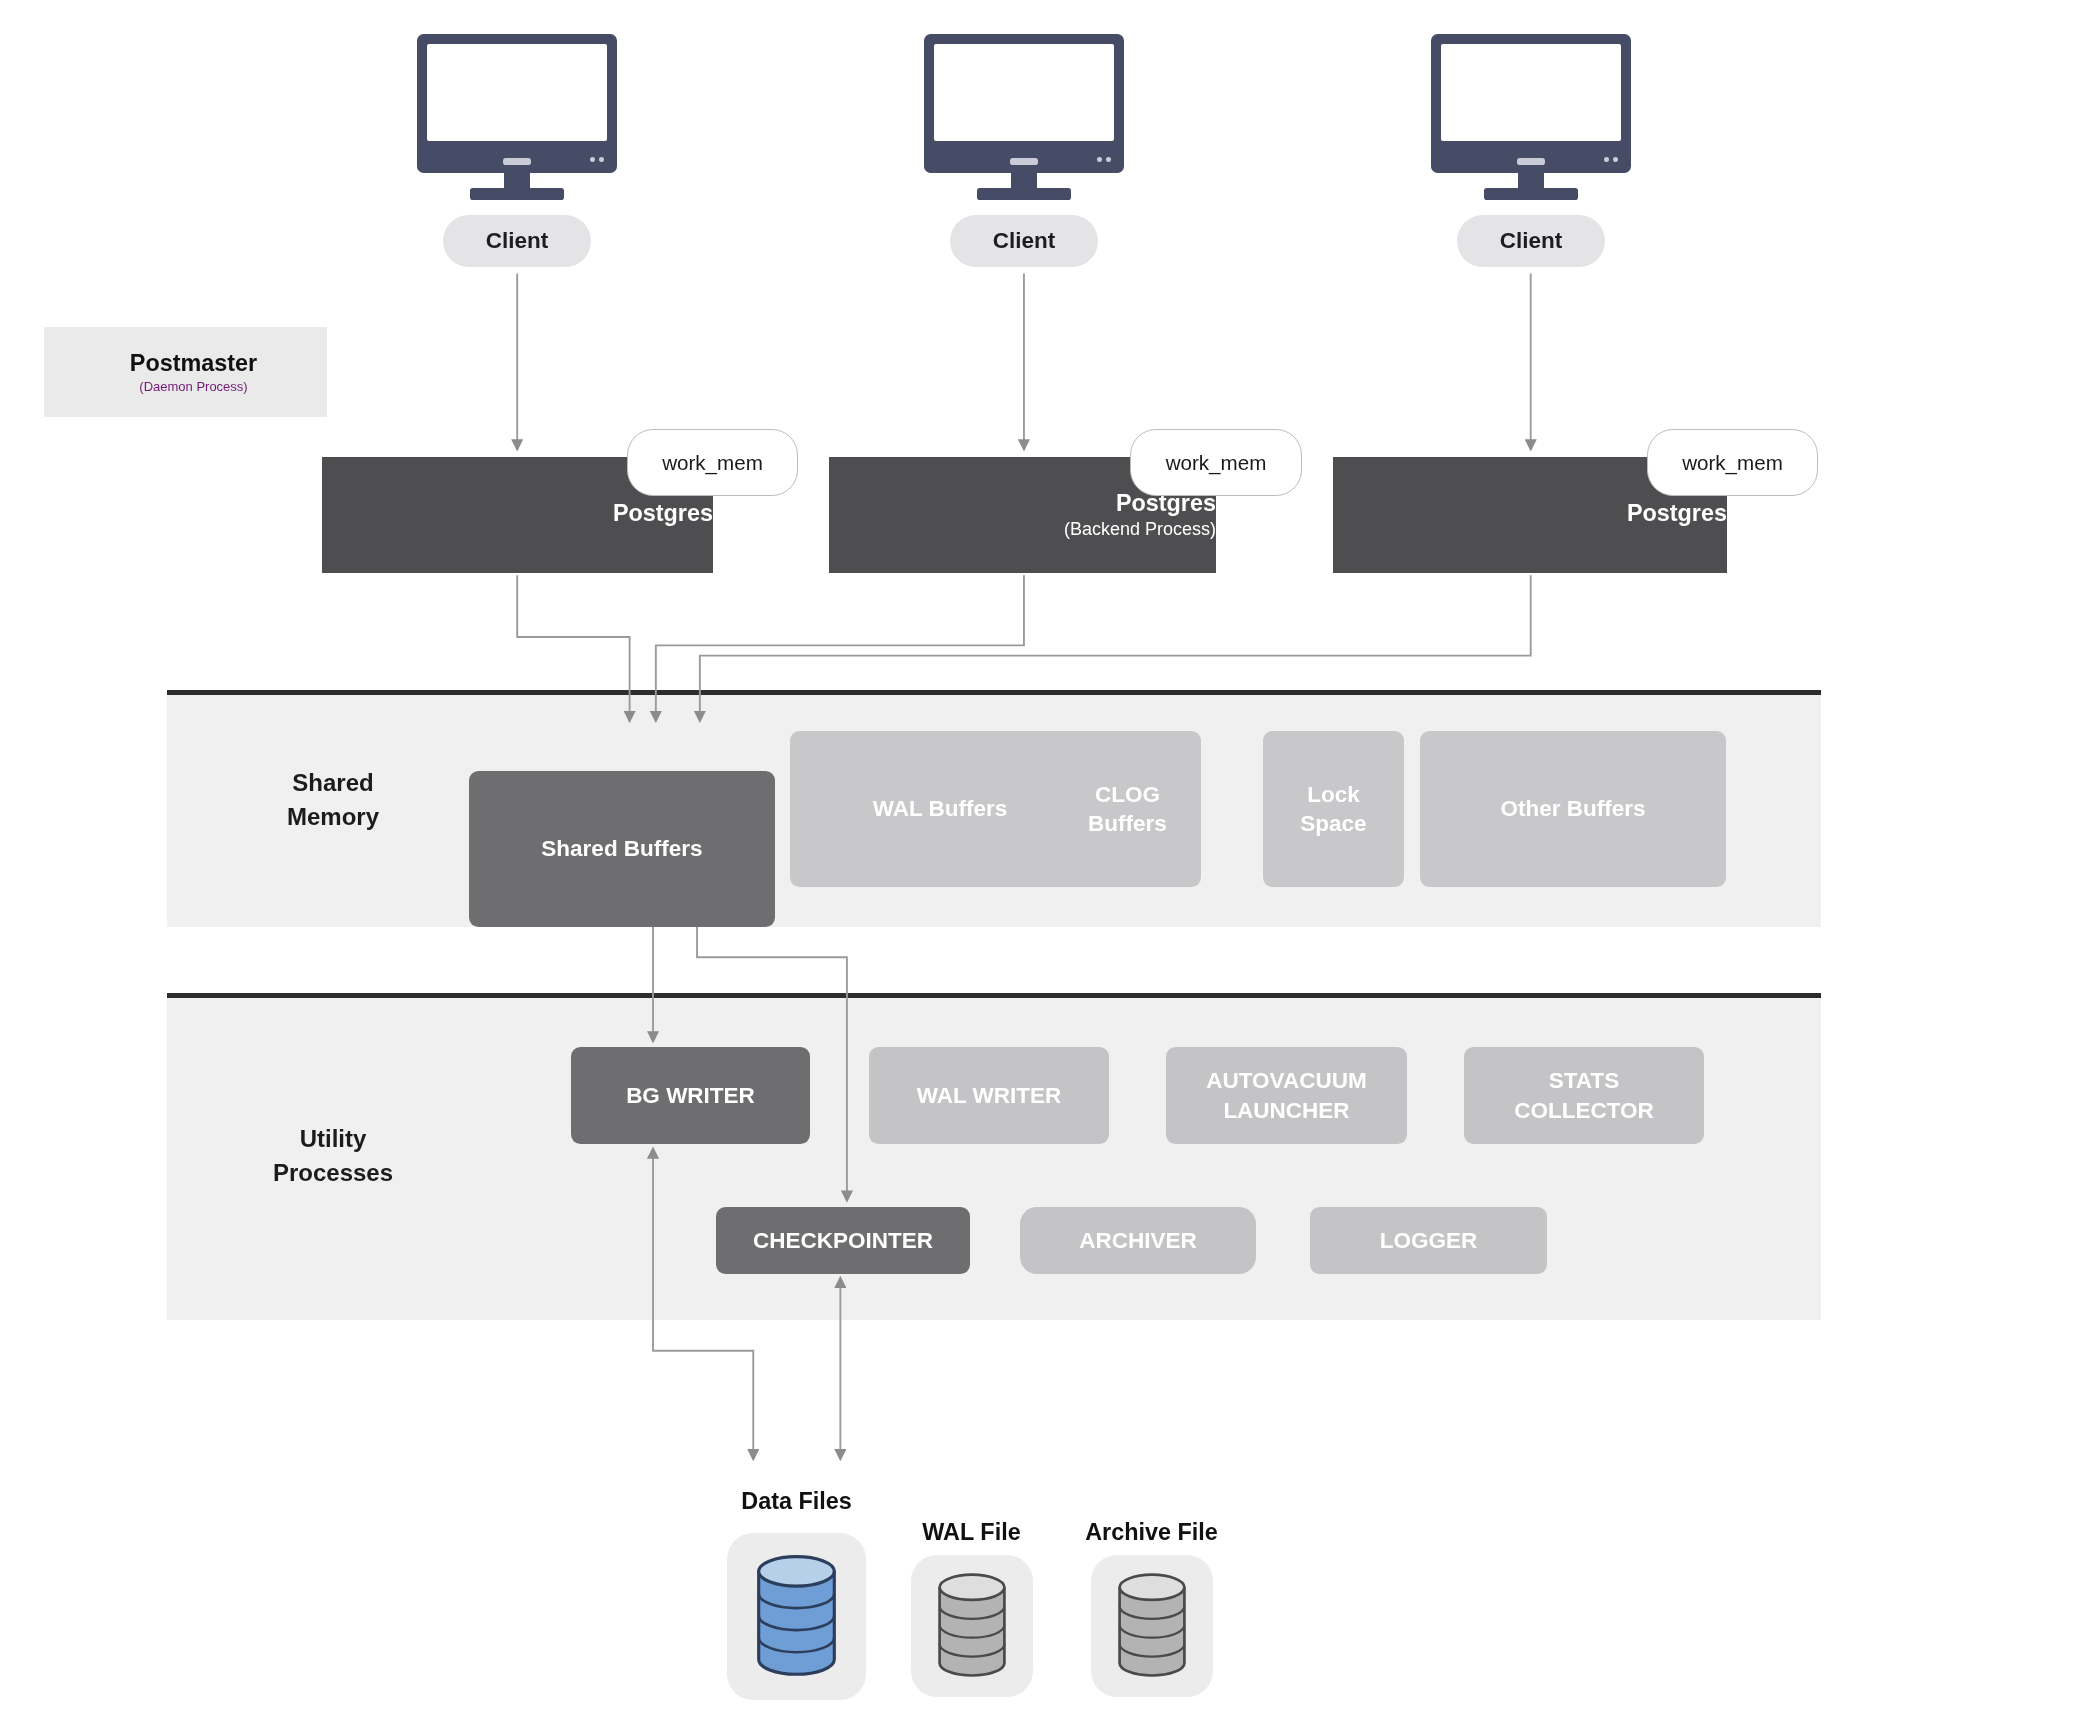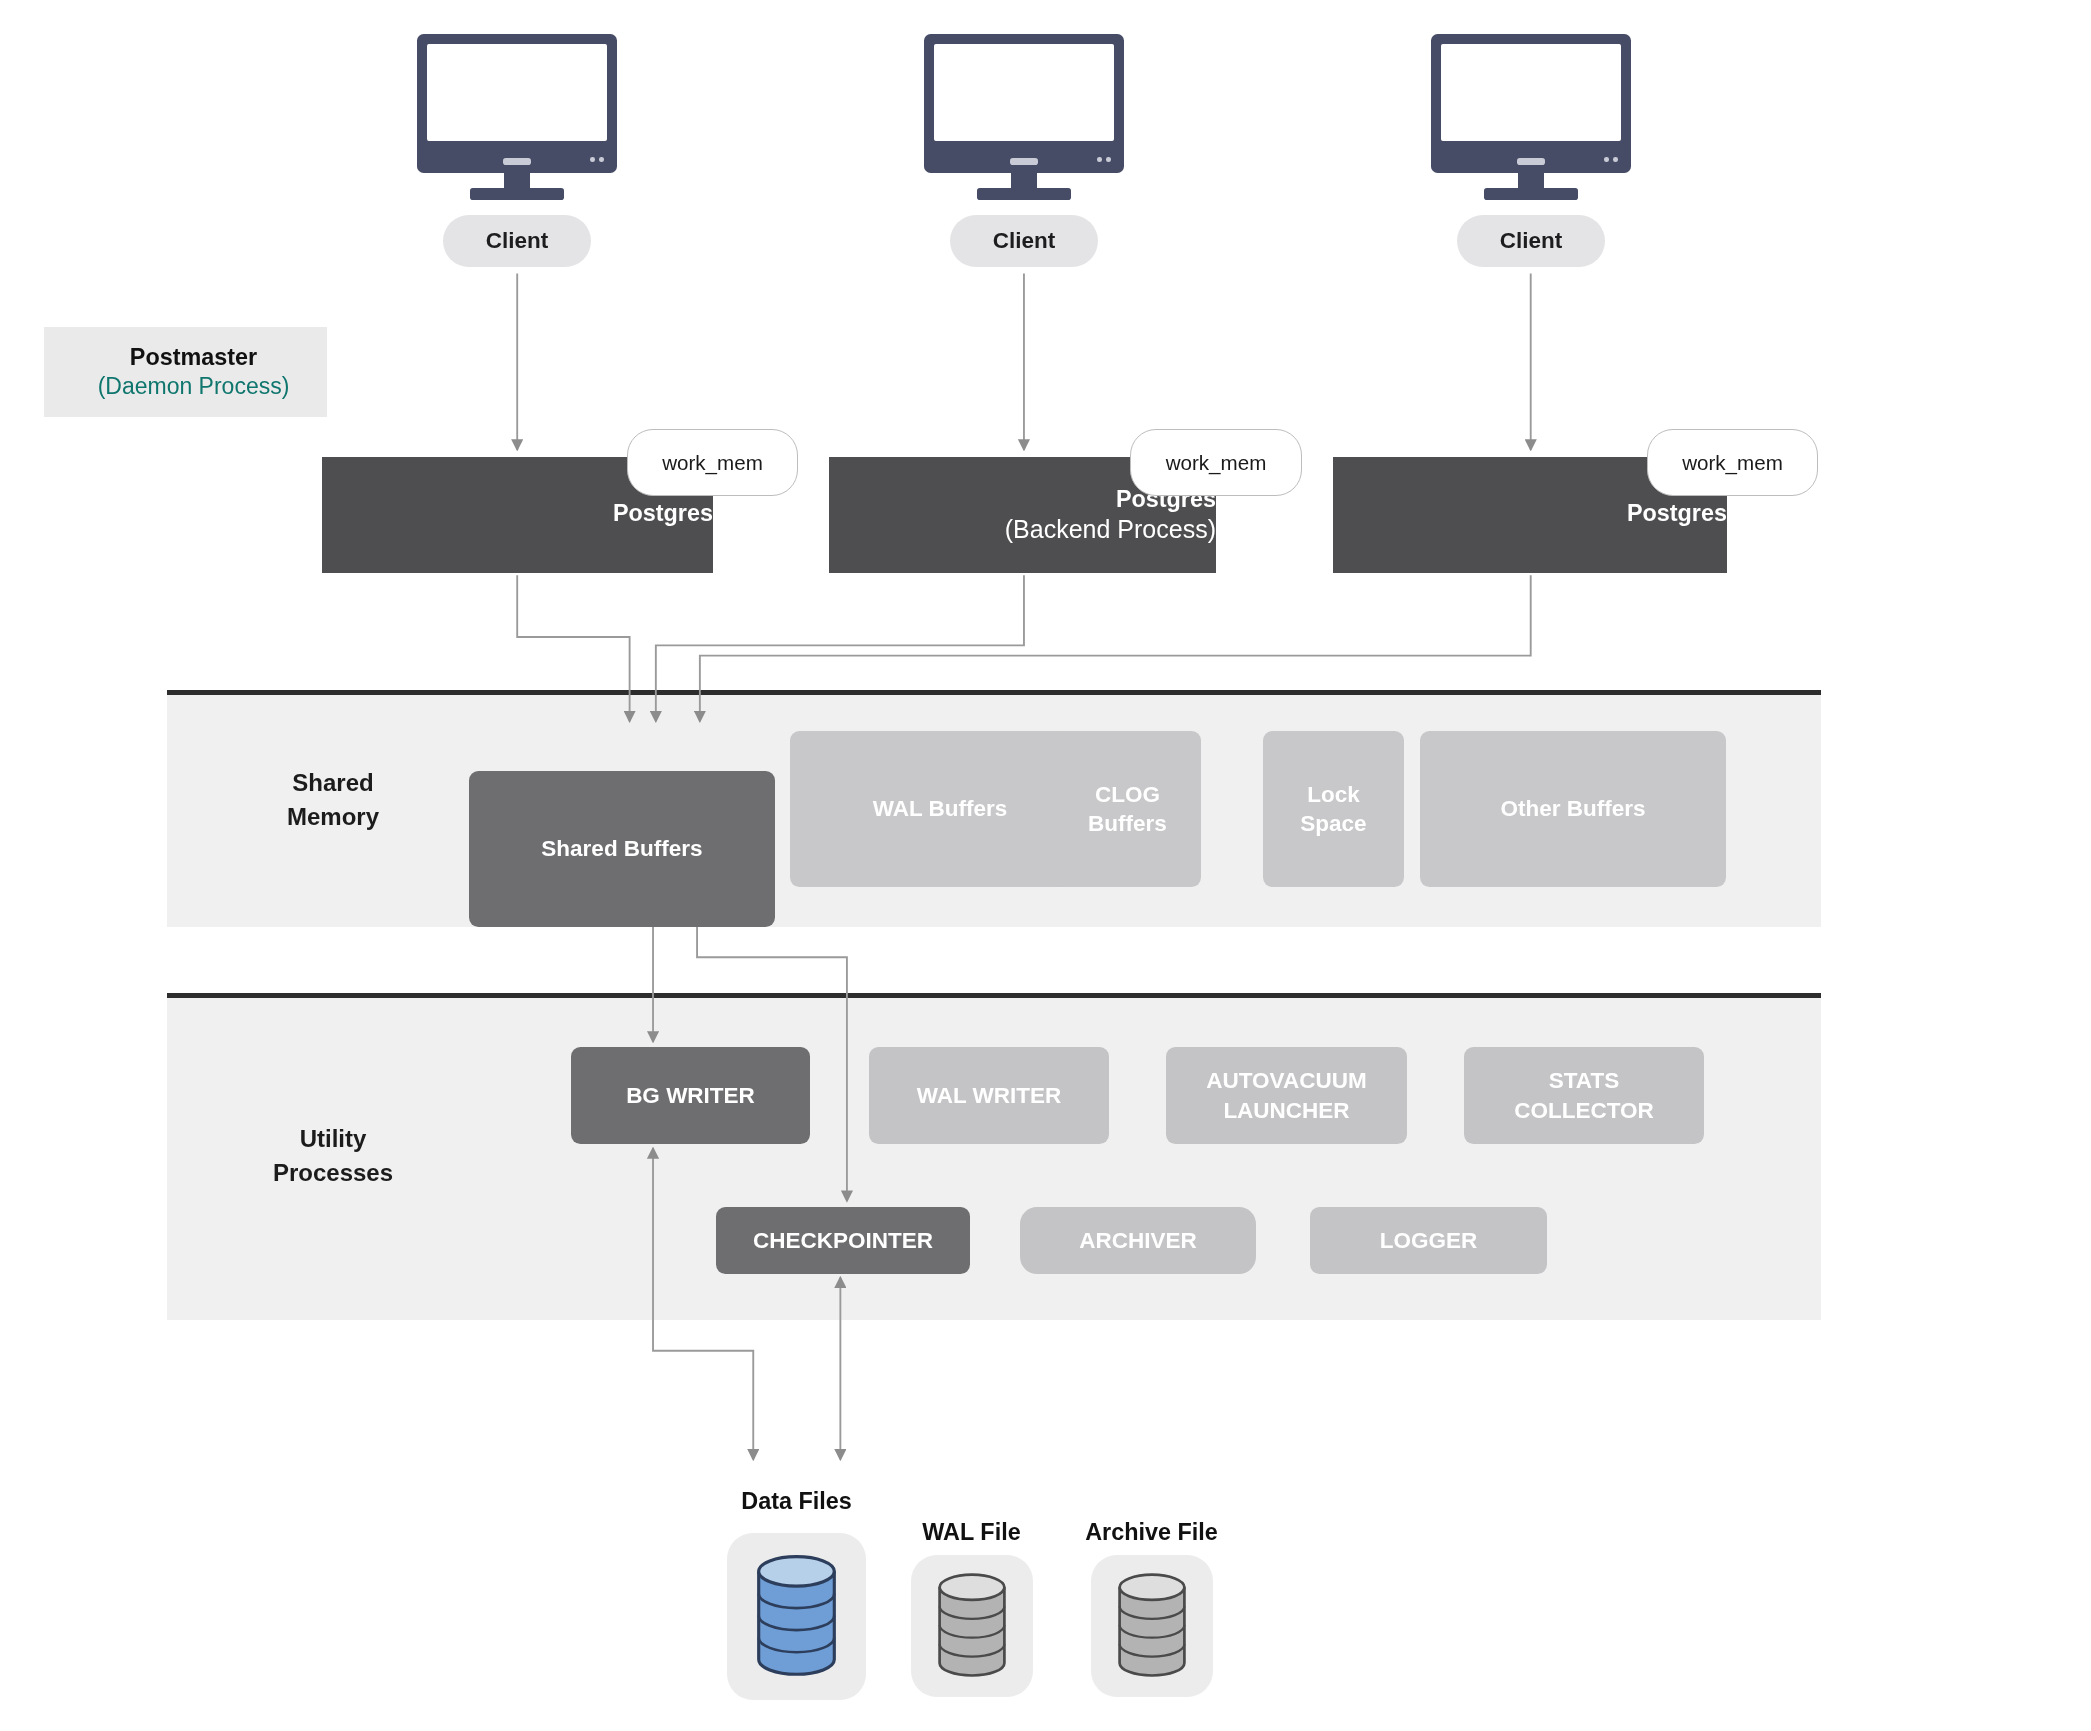--- a/index.html
+++ b/index.html
@@ -27,27 +27,27 @@
   .monitor-dash { position:absolute; bottom:8.4px; left:50%; transform:translateX(-50%); width:28px; height:6.6px; background:#c9ccd6; border-radius:2.8px; }
   .monitor-dots { position:absolute; bottom:11.2px; right:13px; display:flex; gap:4.7px; }
   .monitor-dots span { width:4.7px; height:4.7px; border-radius:50%; background:#c9ccd6; }
   .monitor-neck { width:26px; height:15px; background:#474c66; }
   .monitor-base { width:94px; height:12px; background:#474c66; border-radius:2.8px; }
   .client-pill { margin-top:15px; background:#e4e4e6; border-radius:30px; padding:13px 43px; font-weight:bold; font-size:22.5px; color:#1d1d1f; }
 
   
   .postmaster { position:absolute; left:44px; top:327px; width:283px; height:90px; background:#eaeaea; display:flex; flex-direction:column; justify-content:center; align-items:center; gap:2.8px;padding-left:16px; }
   .postmaster .t { font-size:23.4px; font-weight:bold; color:#111; }
-  .postmaster .s { font-size:23px; color:#0f766e; }
+  .postmaster .s { font-size:13px; color:#701a75; }
 
   
   .pg-box { position:absolute; top:457px; height:116px; background:#4e4e50; color:#ffffff; display:flex; flex-direction:column; align-items:flex-end; justify-content:center; gap:2.8px; }
   .pg-1 { left:322px; width:391px; } .pg-2 { left:829px; width:387px; } .pg-3 { left:1333px; width:394px; }
   .pg-title { font-size:23.4px; font-weight:bold; }
-  .pg-sub { font-size:25px; }
+  .pg-sub { font-size:18px; }
 
   
   .workmem { position:absolute; top:429px; height:67px; background:#ffffff; border:1.9px solid #bdbdbd; border-radius:26px; display:flex; align-items:center; justify-content:center; font-size:20.6px; color:#1a1a1a; }
   .wm-1 { left:627px; width:171px; } .wm-2 { left:1130px; width:172px; } .wm-3 { left:1647px; width:171px; }
 
   
   .mem-box { position:absolute; top:731px; height:156px; border-radius:9.4px; color:#ffffff; font-weight:bold; font-size:22.5px; display:flex; align-items:center; justify-content:center; text-align:center; line-height:1.3; padding:0 22.5px; }
   .mem-dark { background:#6e6e70; }
   .mem-light { background:#c8c8ca; }
   .mem-shared-buffers { left:469px; width:306px;margin-top:40px; }

